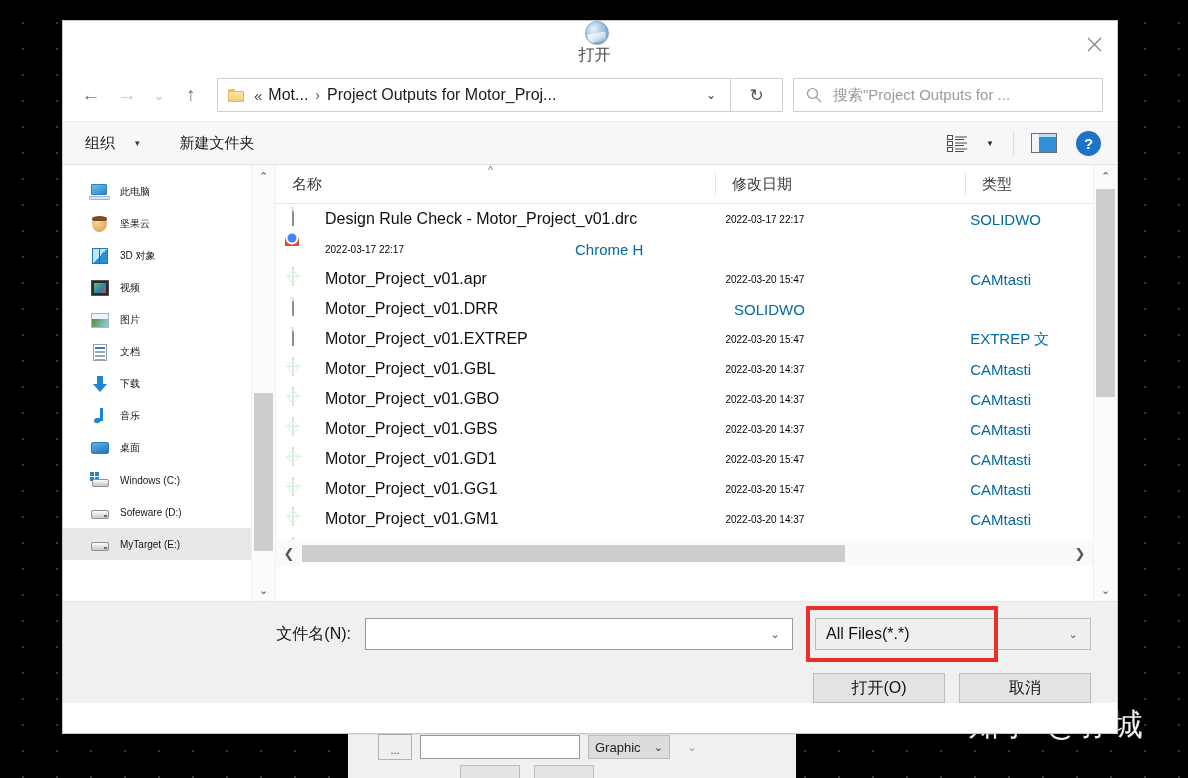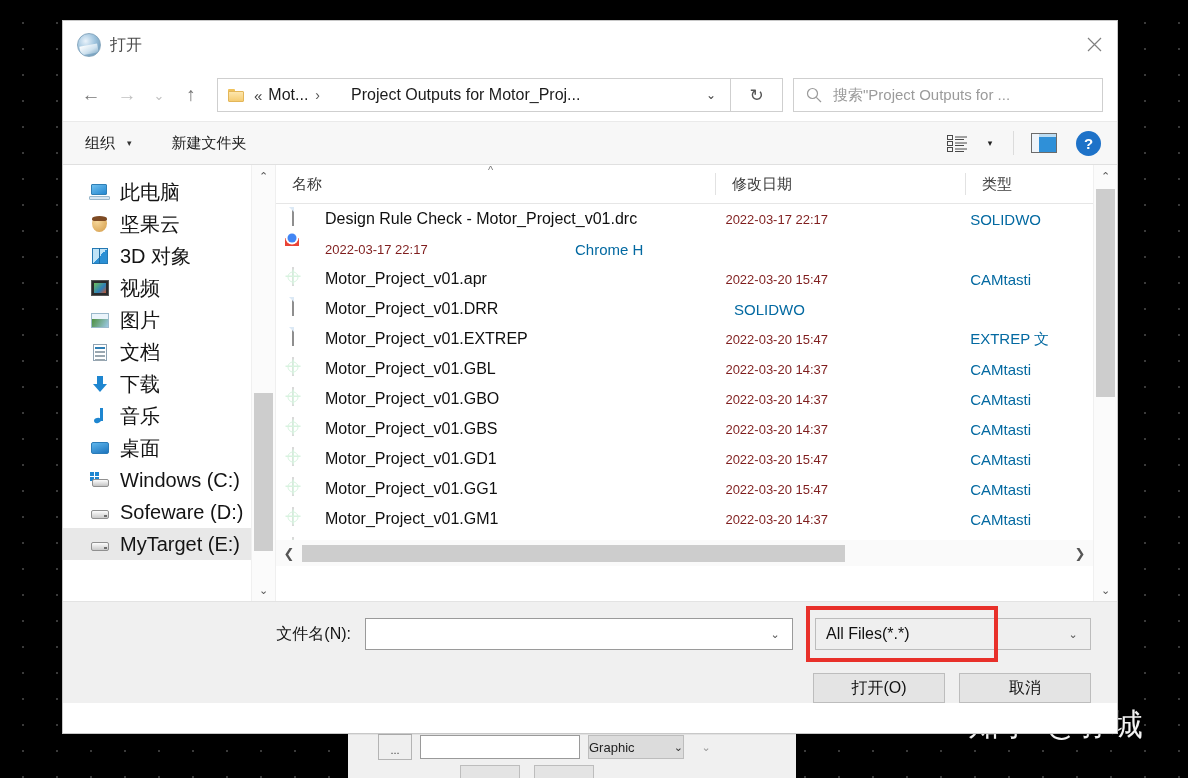--- a/index.html
+++ b/index.html
@@ -26,22 +26,22 @@
     overflow:hidden;
   }
   .bg-app .row{position:absolute;left:0;top:6px;height:28px;display:flex;align-items:center;gap:8px;padding-left:30px;}
   .bg-dots-btn{
     width:34px;height:26px;background:#efefef;border:1px solid #b4b4b4;
     font-size:11px;color:#444;display:flex;align-items:flex-end;justify-content:center;
     line-height:11px;padding-bottom:3px;box-sizing:border-box;
   }
   .bg-text-input{width:160px;height:24px;background:#fff;border:1px solid #9a9a9a;box-sizing:border-box;}
   .bg-combo{
-    width:96px;height:24px;background:#dcdcdc;border:1px solid #bdbdbd;box-sizing:border-box;
-    display:flex;align-items:center;justify-content:space-between;padding:0 0;
+    width:82px;height:24px;background:#dcdcdc;border:1px solid #bdbdbd;box-sizing:border-box;
+    display:flex;align-items:center;justify-content:space-between;padding:0 6px;
     font-size:13px;color:#222;
   }
   .bg-chev{font-size:11px;color:#333;}
   .bg-small-chev{width:28px;height:24px;display:flex;align-items:center;justify-content:center;font-size:11px;color:#999;}
   .bg-app .row2{position:absolute;left:0;top:38px;height:14px;display:flex;gap:14px;padding-left:112px;}
   .bg-btn2{width:60px;height:14px;background:#e4e4e4;border:1px solid #bdbdbd;box-sizing:border-box;}
 
   
   .watermark{
     position:absolute;left:968px;top:704px;
@@ -55,21 +55,21 @@
   .dialog{
     position:absolute;left:62px;top:20px;width:1056px;height:714px;
     background:#ffffff;
     border:1px solid #c8c8c8;
     box-sizing:border-box;
     box-shadow:0 0 0 1px rgba(0,0,0,.06);
     overflow:hidden;
   }
 
   
-  .titlebar{height:48px;display:flex;align-items:center;background:#fff;position:relative;}
+  .titlebar{height:48px;display:flex;align-items:center;background:#fff;position:relative;flex-direction:column;}
   .title-icon{
     margin-left:14px;width:22px;height:22px;border-radius:50%;
     background:radial-gradient(circle at 35% 32%,#eaf3fb 0%,#9fc4de 45%,#5a88a8 100%);
     border:1px solid #89a9c0;position:relative;overflow:hidden;flex:none;
   }
   .title-icon:after{
     content:"";position:absolute;left:2px;top:11px;width:18px;height:9px;
     background:linear-gradient(160deg,#ffffff 0%, #cfe2ef 60%, #8fb4cd 100%);
     transform:rotate(-10deg);
   }
@@ -98,60 +98,60 @@
   .addr-folder:before{
     content:"";position:absolute;left:0;top:1px;width:7px;height:3px;background:#f0c25a;border-radius:1px 1px 0 0;
   }
   .addr-folder:after{
     content:"";position:absolute;left:0;top:3px;width:16px;height:11px;
     background:linear-gradient(180deg,#fde6ad,#f5cc72);border:1px solid #e3b659;box-sizing:border-box;border-radius:1px;
   }
   .crumb-sep{color:#555;font-size:14px;margin:0 7px;flex:none;}
   .crumb-sep.dbl{font-size:15px;color:#444;margin:0 6px 0 9px;}
   .crumb{font-size:16px;color:#1b1b1b;white-space:nowrap;flex:none;}
-  .crumb.truncate{overflow:hidden;text-overflow:ellipsis;margin-left:24px;}
+  .crumb.truncate{overflow:hidden;text-overflow:ellipsis;}
   .addr-drop{
     margin-left:auto;width:38px;height:32px;display:flex;align-items:center;justify-content:center;
     color:#444;font-size:12px;flex:none;
   }
   .refreshbtn{
     width:52px;height:34px;border:1px solid #cfcfcf;border-left:none;background:#fff;
     display:flex;align-items:center;justify-content:center;color:#555;font-size:17px;box-sizing:border-box;flex:none;
   }
   .searchbox{
     width:310px;height:34px;margin-left:10px;border:1px solid #cfcfcf;background:#fff;
     display:flex;align-items:center;box-sizing:border-box;flex:none;
   }
   .search-icon{margin-left:12px;color:#9a9a9a;flex:none;display:flex;}
   .search-ph{margin-left:11px;font-size:15px;color:#9b9b9b;white-space:nowrap;overflow:hidden;}
 
   
   .cmdbar{
     height:44px;display:flex;align-items:center;background:#f7f7f7;
     border-top:1px solid #eaeaea;border-bottom:1px solid #e0e0e0;padding:0 10px 0 22px;box-sizing:border-box;
   }
-  .cmd-item{font-size:15px;color:#1b1b1b;display:flex;align-items:center;gap:12px;margin-right:40px;}
+  .cmd-item{font-size:15px;color:#1b1b1b;display:flex;align-items:center;gap:20px;margin-right:40px;}
   .cmd-caret{font-size:9px;color:#333;}
   .cmd-right{margin-left:auto;display:flex;align-items:center;gap:0;}
   .viewbtn{width:40px;height:32px;display:flex;align-items:center;justify-content:center;}
   .viewcaret{width:26px;height:32px;display:flex;align-items:center;justify-content:center;font-size:9px;color:#222;}
   .cmd-divider{width:1px;height:24px;background:#dcdcdc;margin:0 10px;}
   .helpbtn{
     width:25px;height:25px;border-radius:50%;background:#1e72c8;color:#fff;
     display:flex;align-items:center;justify-content:center;font-size:15px;font-weight:bold;margin-left:12px;margin-right:6px;
   }
 
   
   .body{display:flex;height:436px;background:#fff;}
 
   
   .sidebar{width:212px;position:relative;background:#fff;overflow:hidden;flex:none;}
   .tree{padding-top:11px;}
   .tree-item{
-    height:32px;display:flex;align-items:center;padding-left:26px;font-size:20px;color:#141414;
+    height:32px;display:flex;align-items:center;padding-left:26px;font-size:10px;color:#141414;
     white-space:nowrap;
   }
   .tree-item.sel{background:#e8e8e8;}
   .tree-ic{width:22px;height:19px;margin-right:9px;flex:none;position:relative;}
   .tree-label{overflow:hidden;text-overflow:ellipsis;}
 
   
   .vsb{position:absolute;top:0;right:0;width:24px;height:100%;background:#fbfbfb;border-left:1px solid #f0f0f0;box-sizing:border-box;}
   .vsb .arw{height:22px;display:flex;align-items:center;justify-content:center;color:#555;font-size:11px;}
   .vsb .arw.bot{position:absolute;bottom:0;left:0;right:0;}
@@ -165,21 +165,21 @@
   .col:after{content:"";position:absolute;right:0;top:8px;bottom:8px;width:1px;background:#e2e2e2;}
   .col-name{width:440px;}
   .col-date{width:250px;}
   .col-type{width:140px;}
   .sort-arrow{position:absolute;left:212px;top:-1px;font-size:11px;color:#777;}
 
   .filelist{position:relative;height:362px;overflow:hidden;}
   .frow{height:30px;display:flex;align-items:center;font-size:16px;color:#0f0f0f;white-space:nowrap;}
   .fic{width:22px;height:22px;margin:0 11px 0 16px;flex:none;position:relative;}
   .fname{width:409px;overflow:hidden;}
-  .fdate{width:250px;color:#7f1d1d;font-size:13px;}
+  .fdate{width:250px;color:#000000;font-size:10px;}
   .ftype{width:150px;color:#0369a1;font-size:15px;overflow:hidden;}
 
   .hsb{position:absolute;left:0;bottom:0;right:24px;height:26px;background:#fafafa;display:flex;align-items:center;}
   .hsb .arw{width:26px;text-align:center;color:#555;font-size:13px;flex:none;}
   .hsb .track{flex:1;height:17px;background:#fafafa;position:relative;}
   .hsb .thumb{position:absolute;left:0;top:0;height:17px;width:71%;background:#cdcdcd;}
 
   
   .ic-doc{
     width:17px;height:21px;background:#fff;border:1px solid #8e8e8e;box-sizing:border-box;margin:0 auto;position:relative;

